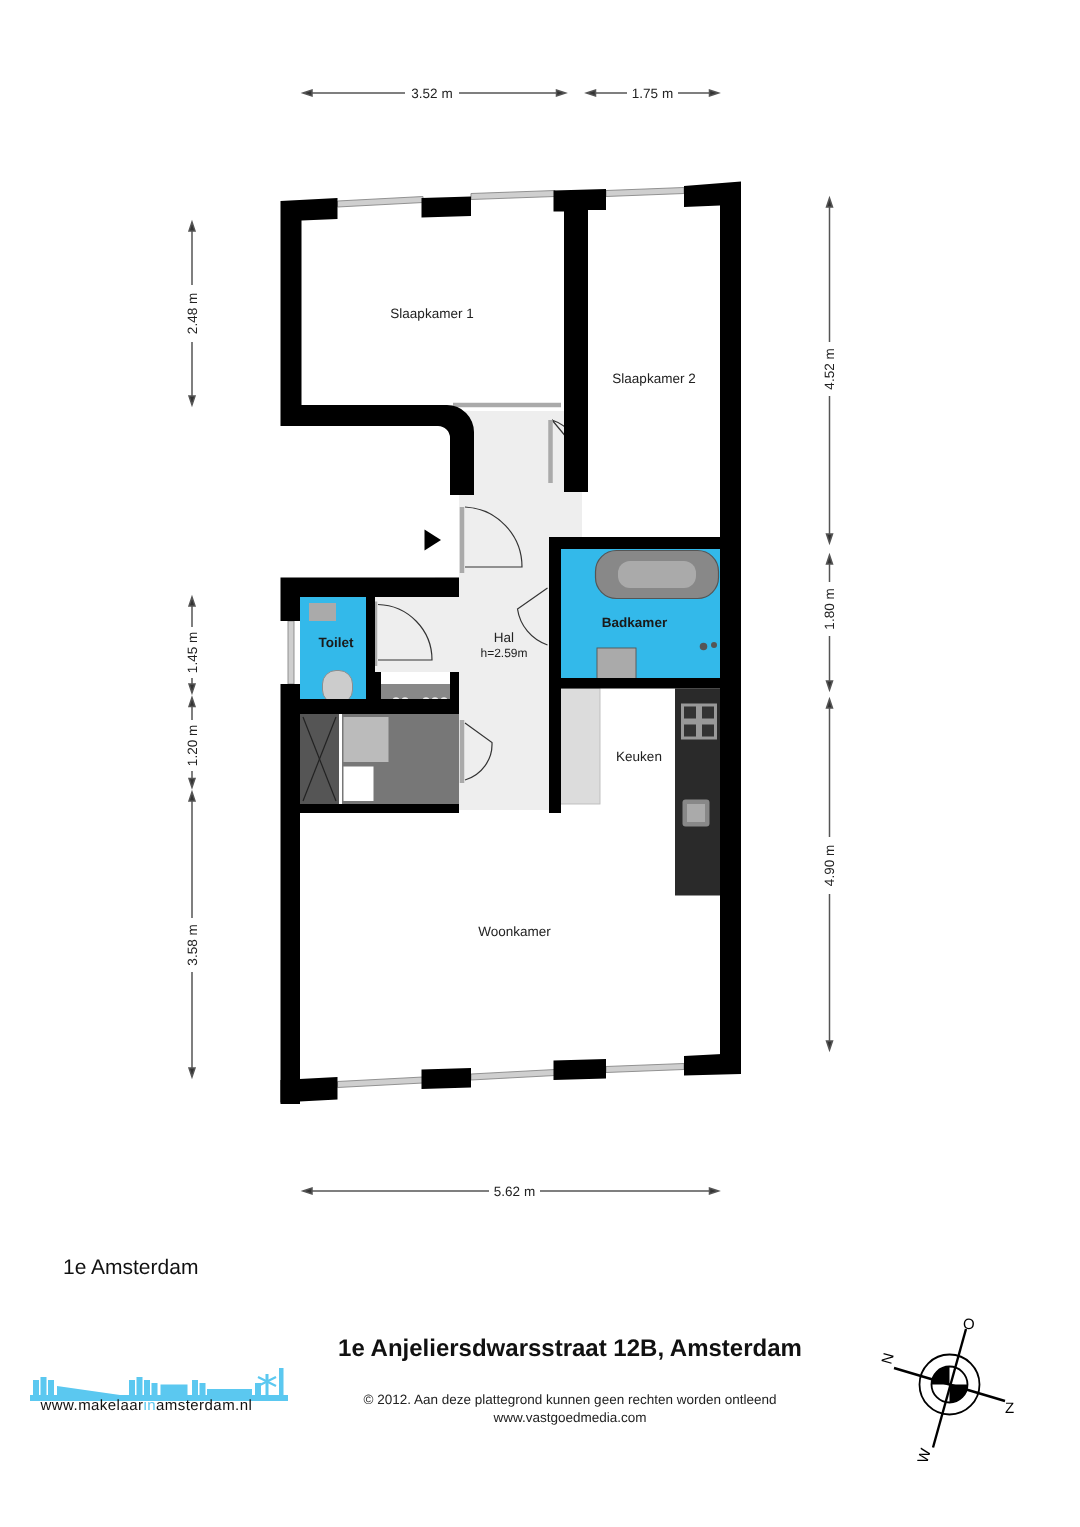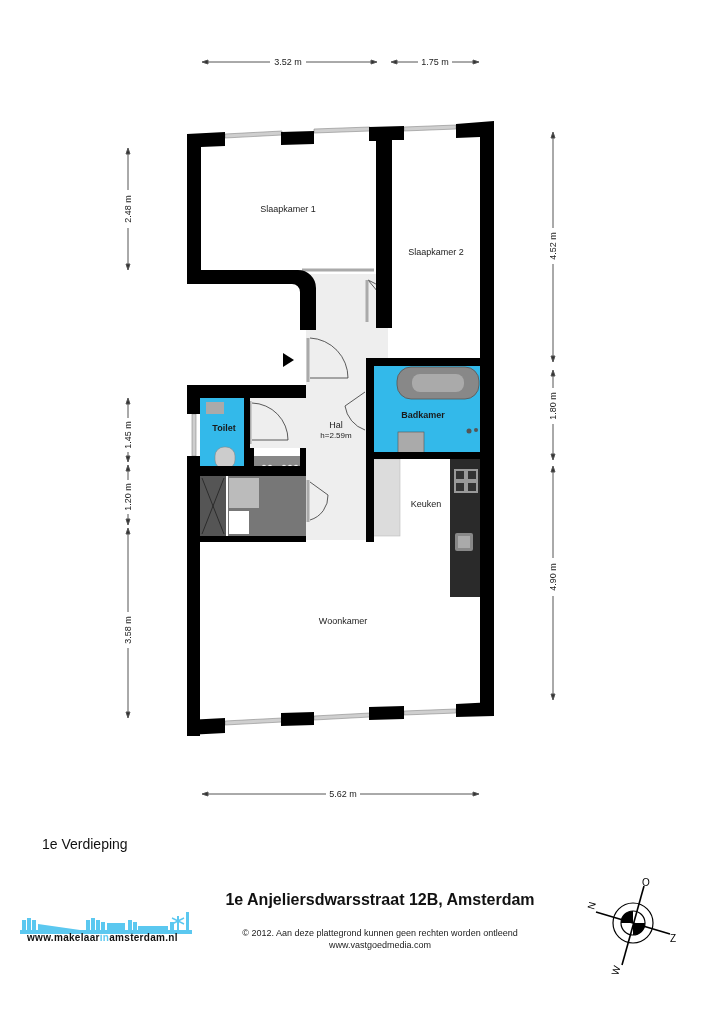--- a/index.html
+++ b/index.html
@@ -5,21 +5,21 @@
   html, body { margin: 0; padding: 0; background: #ffffff; }
   body { width: 720px; height: 1018px; position: relative; overflow: hidden; font-family: "Liberation Sans", sans-serif; }
   #plan { position: absolute; left: 0; top: 0; width: 720px; height: 1018px; }
   .dim-label { font-family: "Liberation Sans", sans-serif; font-size: 9px; fill: #222; }
   .room-label { font-family: "Liberation Sans", sans-serif; font-size: 9px; fill: #222; }
   .room-label-blue { font-family: "Liberation Sans", sans-serif; font-size: 9px; fill: #1a1a1a; font-weight: bold; }
   .floor-label { position: absolute; left: 42px; top: 836px; font-size: 14px; color: #111; }
   .address { position: absolute; left: 0; width: 760px; top: 891px; text-align: center; font-size: 16px; font-weight: bold; color: #111; }
   .copyright { position: absolute; left: 0; width: 760px; top: 927px; text-align: center; font-size: 9px; color: #222; line-height: 12px; }
   .logo { position: absolute; left: 20px; top: 908px; width: 175px; height: 36px; }
-  .logo-text { position: absolute; left: 27px; top: 932px; font-size: 10px; font-weight: bold; color: #111; letter-spacing: 0.3px; }
+  .logo-text { position: absolute; left: 27px; top: 932px; font-size: 10px; font-weight: normal; color: #111; letter-spacing: 0.3px; }
   .logo-text .in { color: #5bc8f0; }
   .compass { position: absolute; left: 582px; top: 872px; width: 110px; height: 110px; }
 </style>
 </head>
 <body>
 
 <svg id="plan" viewBox="0 0 720 1018" xmlns="http://www.w3.org/2000/svg">
 
   <g stroke="#555" stroke-width="1" fill="#333">
 
@@ -187,21 +187,21 @@
   <text class="room-label" x="288" y="212" text-anchor="middle">Slaapkamer 1</text>
   <text class="room-label" x="436" y="255" text-anchor="middle">Slaapkamer 2</text>
   <text class="room-label" x="336" y="428" text-anchor="middle">Hal</text>
   <text class="room-label" x="336" y="438" text-anchor="middle" style="font-size:8px">h=2.59m</text>
   <text class="room-label-blue" x="224" y="431" text-anchor="middle">Toilet</text>
   <text class="room-label-blue" x="423" y="418" text-anchor="middle">Badkamer</text>
   <text class="room-label" x="426" y="507" text-anchor="middle">Keuken</text>
   <text class="room-label" x="343" y="624" text-anchor="middle">Woonkamer</text>
 </svg>
 
-<div class="floor-label">1e Verdieping</div>
+<div class="floor-label">1e Amsterdam</div>
 <div class="address">1e Anjeliersdwarsstraat 12B, Amsterdam</div>
 <div class="copyright">
   <div>© 2012. Aan deze plattegrond kunnen geen rechten worden ontleend</div>
   <div>www.vastgoedmedia.com</div>
 </div>
 
 <svg class="logo" viewBox="0 0 175 36">
   <g fill="#5bc8f0">
     <rect x="2" y="12" width="4" height="12"></rect>
       <rect x="7" y="10" width="4" height="14"></rect>

